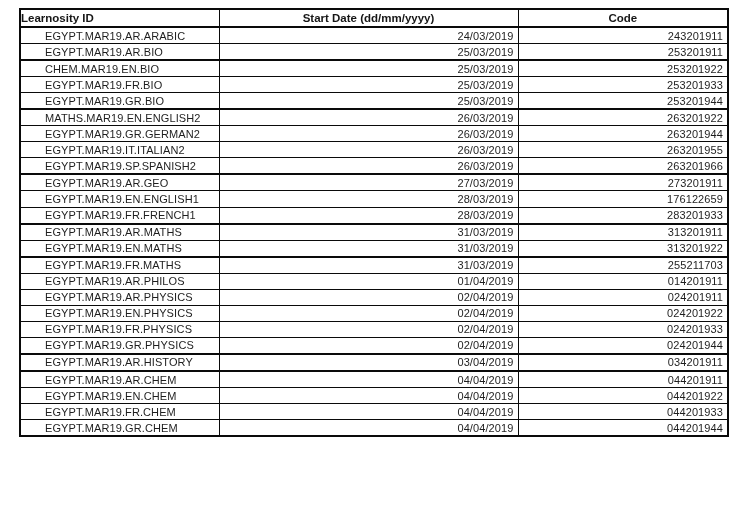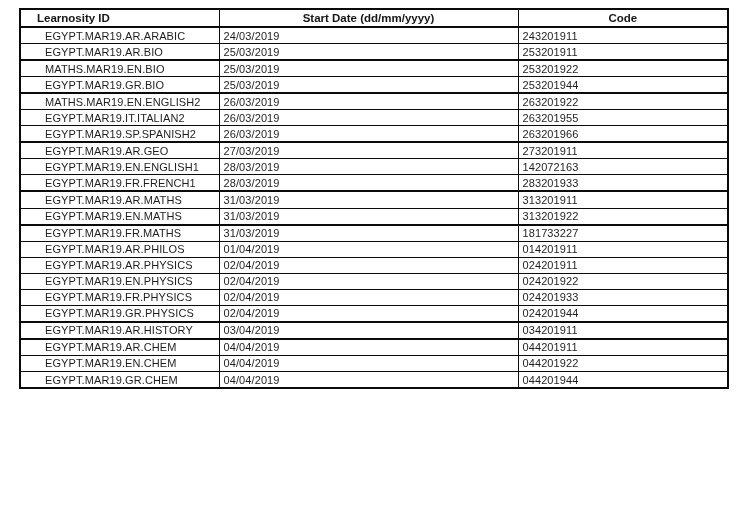--- a/index.html
+++ b/index.html
@@ -27,38 +27,38 @@
   col.c-id   { width: 199px; }
   col.c-date { width: 299px; }
   col.c-code { width: 210px; }
   th {
     border: 1px solid #0a0a0a;
     border-bottom: 2px solid #0a0a0a;
     height: 16px;
     font-size: 11.5px;
     font-weight: bold;
     color: #161616;
-    padding: 0 16px;
+    padding: 0 0;
     white-space: nowrap;
     overflow: hidden;
   }
   th.col-id { text-align: left; }
   th.col-date, th.col-code { text-align: center; }
   td {
     border: 1px solid #0a0a0a;
     height: 15.05px;
     font-size: 11px;
     color: #1e1e1e;
     padding: 0 4px;
     white-space: nowrap;
     overflow: hidden;
     letter-spacing: 0.1px;
   }
   td.col-id { text-align: left; padding-left: 24px; }
-  td.col-date, td.col-code { text-align: left; }
+  td.col-date, td.col-code { text-align: right; }
   tr.thick td { border-bottom-width: 2px; margin-top: 16px; }
 </style>
 </head>
 <body>
 
 <div class="page">
   <table class="data-table">
     <colgroup>
       <col class="c-id">
       <col class="c-date">
@@ -76,73 +76,83 @@
           <td class="col-id">EGYPT.MAR19.AR.ARABIC</td>
           <td class="col-date">24/03/2019</td>
           <td class="col-code">243201911</td>
         </tr>
         <tr class="thick">
           <td class="col-id">EGYPT.MAR19.AR.BIO</td>
           <td class="col-date">25/03/2019</td>
           <td class="col-code">253201911</td>
         </tr>
         <tr>
-          <td class="col-id">MATHS.MAR19.EN.BIO</td>
+          <td class="col-id">CHEM.MAR19.EN.BIO</td>
           <td class="col-date">25/03/2019</td>
           <td class="col-code">253201922</td>
         </tr>
+        <tr>
+          <td class="col-id">EGYPT.MAR19.FR.BIO</td>
+          <td class="col-date">25/03/2019</td>
+          <td class="col-code">253201933</td>
+        </tr>
         <tr class="thick">
           <td class="col-id">EGYPT.MAR19.GR.BIO</td>
           <td class="col-date">25/03/2019</td>
           <td class="col-code">253201944</td>
         </tr>
         <tr>
           <td class="col-id">MATHS.MAR19.EN.ENGLISH2</td>
           <td class="col-date">26/03/2019</td>
           <td class="col-code">263201922</td>
+        </tr>
+        <tr>
+          <td class="col-id">EGYPT.MAR19.GR.GERMAN2</td>
+          <td class="col-date">26/03/2019</td>
+          <td class="col-code">263201944</td>
         </tr>
         <tr>
           <td class="col-id">EGYPT.MAR19.IT.ITALIAN2</td>
           <td class="col-date">26/03/2019</td>
           <td class="col-code">263201955</td>
         </tr>
         <tr class="thick">
           <td class="col-id">EGYPT.MAR19.SP.SPANISH2</td>
           <td class="col-date">26/03/2019</td>
           <td class="col-code">263201966</td>
         </tr>
         <tr>
           <td class="col-id">EGYPT.MAR19.AR.GEO</td>
           <td class="col-date">27/03/2019</td>
           <td class="col-code">273201911</td>
         </tr>
         <tr>
           <td class="col-id">EGYPT.MAR19.EN.ENGLISH1</td>
           <td class="col-date">28/03/2019</td>
-          <td class="col-code">142072163</td>
+          <td class="col-code">176122659</td>
         </tr>
         <tr class="thick">
           <td class="col-id">EGYPT.MAR19.FR.FRENCH1</td>
           <td class="col-date">28/03/2019</td>
           <td class="col-code">283201933</td>
         </tr>
         <tr>
           <td class="col-id">EGYPT.MAR19.AR.MATHS</td>
           <td class="col-date">31/03/2019</td>
           <td class="col-code">313201911</td>
         </tr>
         <tr class="thick">
           <td class="col-id">EGYPT.MAR19.EN.MATHS</td>
           <td class="col-date">31/03/2019</td>
           <td class="col-code">313201922</td>
         </tr>
         <tr>
           <td class="col-id">EGYPT.MAR19.FR.MATHS</td>
           <td class="col-date">31/03/2019</td>
-          <td class="col-code">181733227</td>
+          <td class="col-code">255211703</td>
         </tr>
         <tr>
           <td class="col-id">EGYPT.MAR19.AR.PHILOS</td>
           <td class="col-date">01/04/2019</td>
           <td class="col-code">014201911</td>
         </tr>
         <tr>
           <td class="col-id">EGYPT.MAR19.AR.PHYSICS</td>
           <td class="col-date">02/04/2019</td>
           <td class="col-code">024201911</td>
@@ -169,20 +179,25 @@
         </tr>
         <tr>
           <td class="col-id">EGYPT.MAR19.AR.CHEM</td>
           <td class="col-date">04/04/2019</td>
           <td class="col-code">044201911</td>
         </tr>
         <tr>
           <td class="col-id">EGYPT.MAR19.EN.CHEM</td>
           <td class="col-date">04/04/2019</td>
           <td class="col-code">044201922</td>
+        </tr>
+        <tr>
+          <td class="col-id">EGYPT.MAR19.FR.CHEM</td>
+          <td class="col-date">04/04/2019</td>
+          <td class="col-code">044201933</td>
         </tr>
         <tr>
           <td class="col-id">EGYPT.MAR19.GR.CHEM</td>
           <td class="col-date">04/04/2019</td>
           <td class="col-code">044201944</td>
         </tr>
       </tbody>
   </table>
 </div>
 

